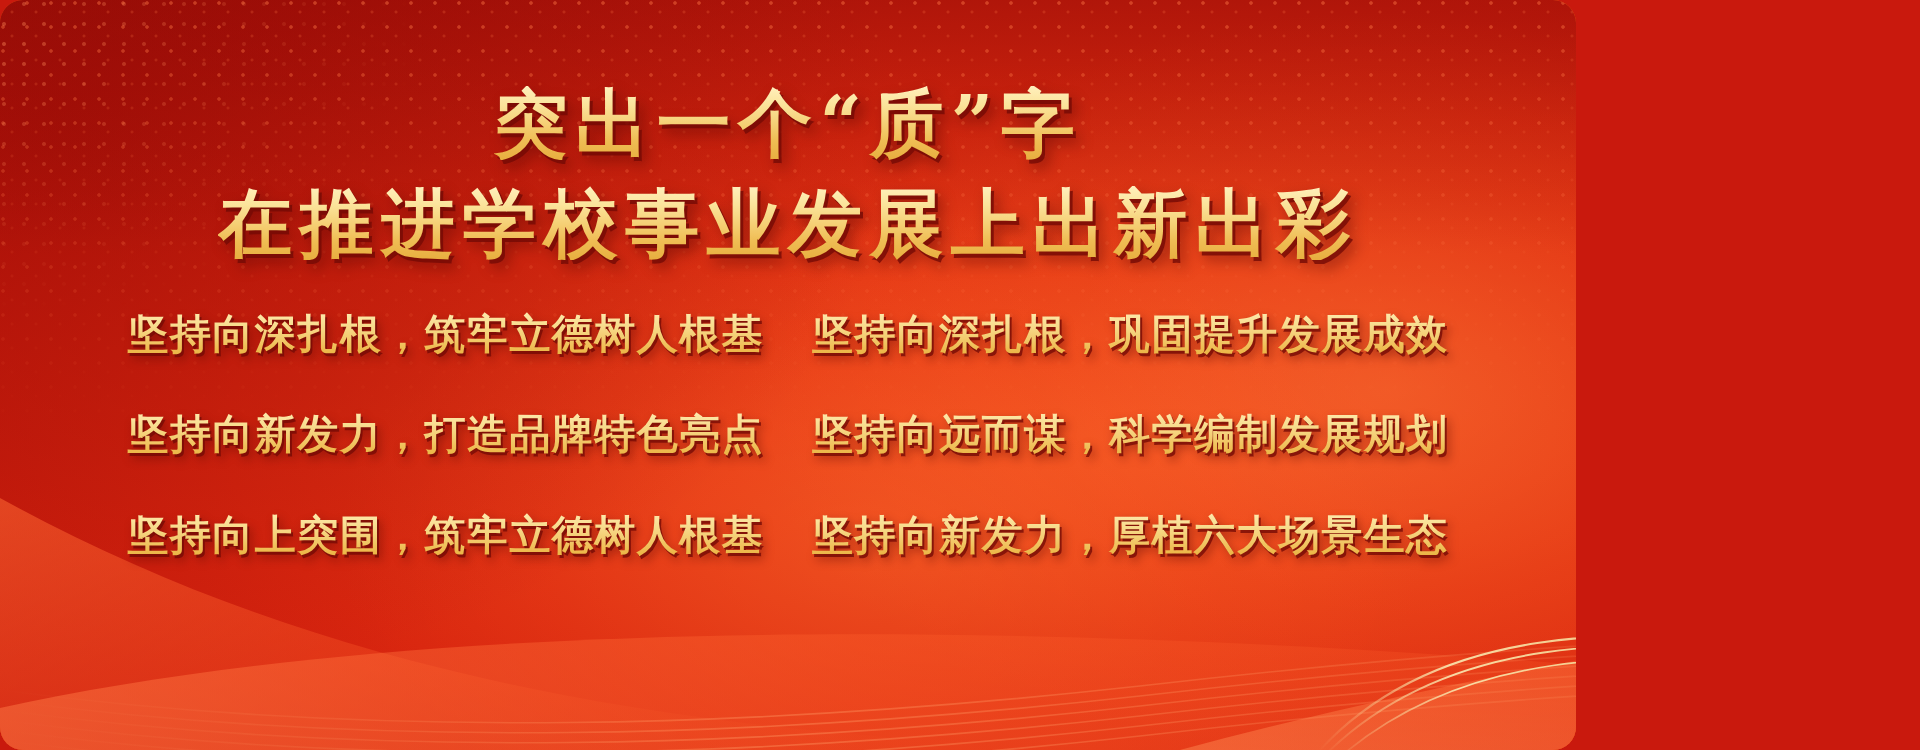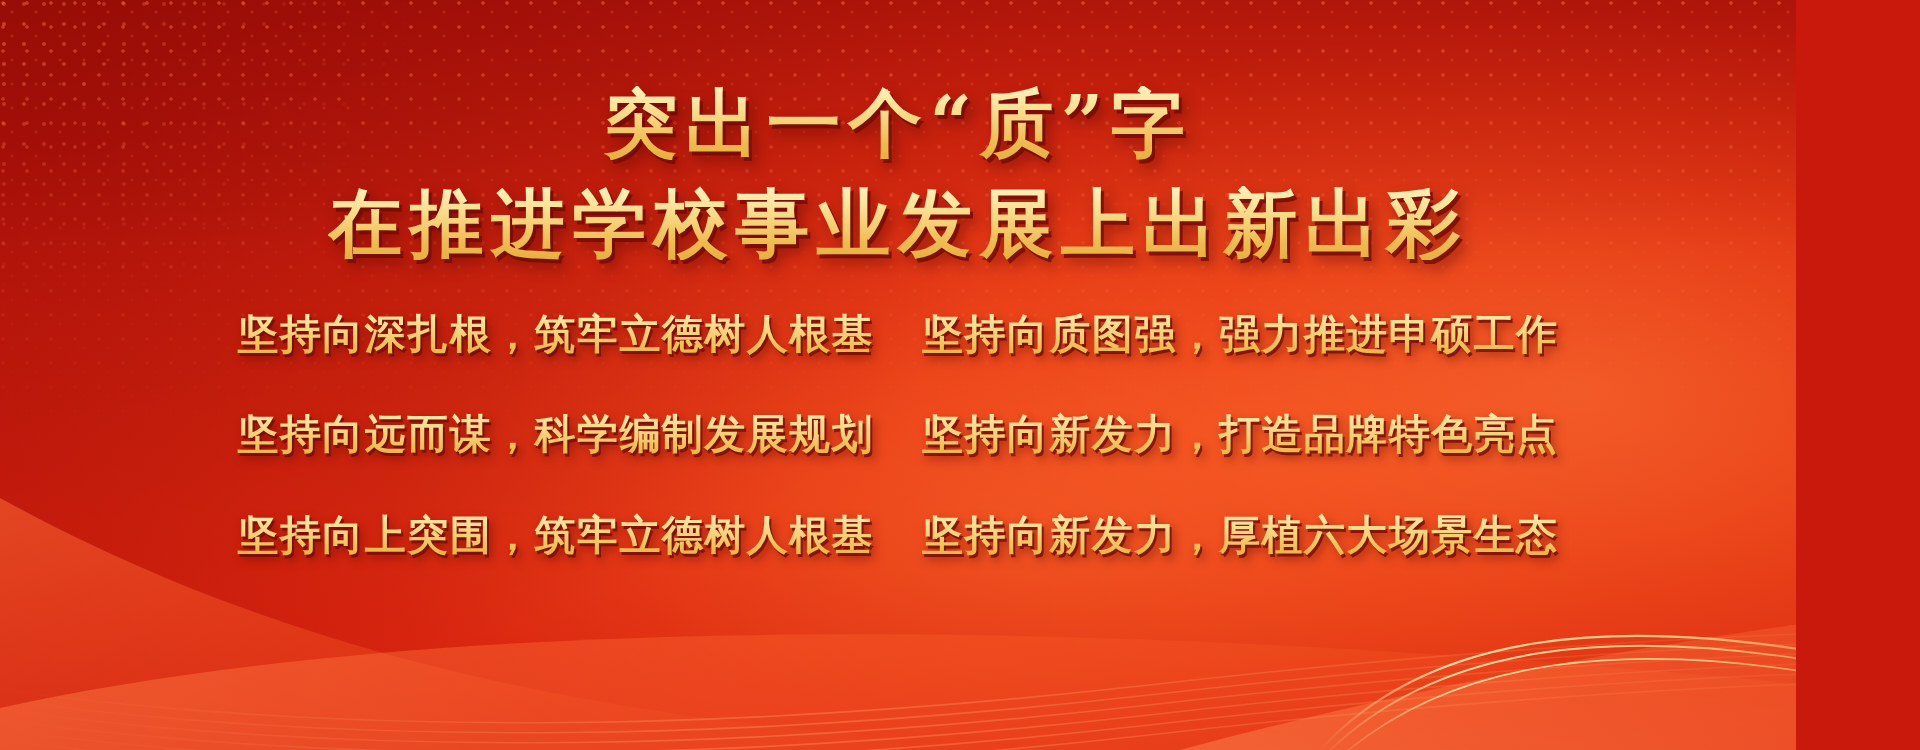--- a/index.html
+++ b/index.html
@@ -2,22 +2,23 @@
 <html lang="zh"><head>
 <meta charset="utf-8">
 <style>
   html,body{margin:0;padding:0;}
   body{
     width:1920px;height:750px;overflow:hidden;
     font-family:"DejaVu Serif","Liberation Serif",serif;
     background:#c9190d;
   }
   #banner{
-    position:relative;width:1796px;height:750px;overflow:hidden;
+    position:relative;width:1576px;height:750px;overflow:hidden;
     background:#f97316;
+    border-radius:23px;
   }
 
   
   .bg-base{
     position:absolute;inset:0;
     background:
       radial-gradient(120% 95% at 72% 58%, #ef4a1e 0%, #e63a16 22%, #d9260f 48%, #c2140b 74%, #a80f08 100%);
   }
   .bg-glow-right{
     position:absolute;inset:0;
@@ -165,21 +166,21 @@
       </g>
     </svg>
   </div>
 
   <div class="content">
     <div id="title1" class="title-line gold">突出一个“质”字</div>
     <div id="title2" class="title-line gold">在推进学校事业发展上出新出彩</div>
 
     <div class="slogans">
       <div class="slogan gold">坚持向深扎根，筑牢立德树人根基</div>
-      <div class="slogan gold">坚持向质图强，强力推进申硕工作</div>
+      <div class="slogan gold">坚持向深扎根，巩固提升发展成效</div>
+      <div class="slogan gold">坚持向新发力，打造品牌特色亮点</div>
       <div class="slogan gold">坚持向远而谋，科学编制发展规划</div>
-      <div class="slogan gold">坚持向新发力，打造品牌特色亮点</div>
       <div class="slogan gold">坚持向上突围，筑牢立德树人根基</div>
       <div class="slogan gold">坚持向新发力，厚植六大场景生态</div>
     </div>
   </div>
 
 </div>
 
 </body></html>

